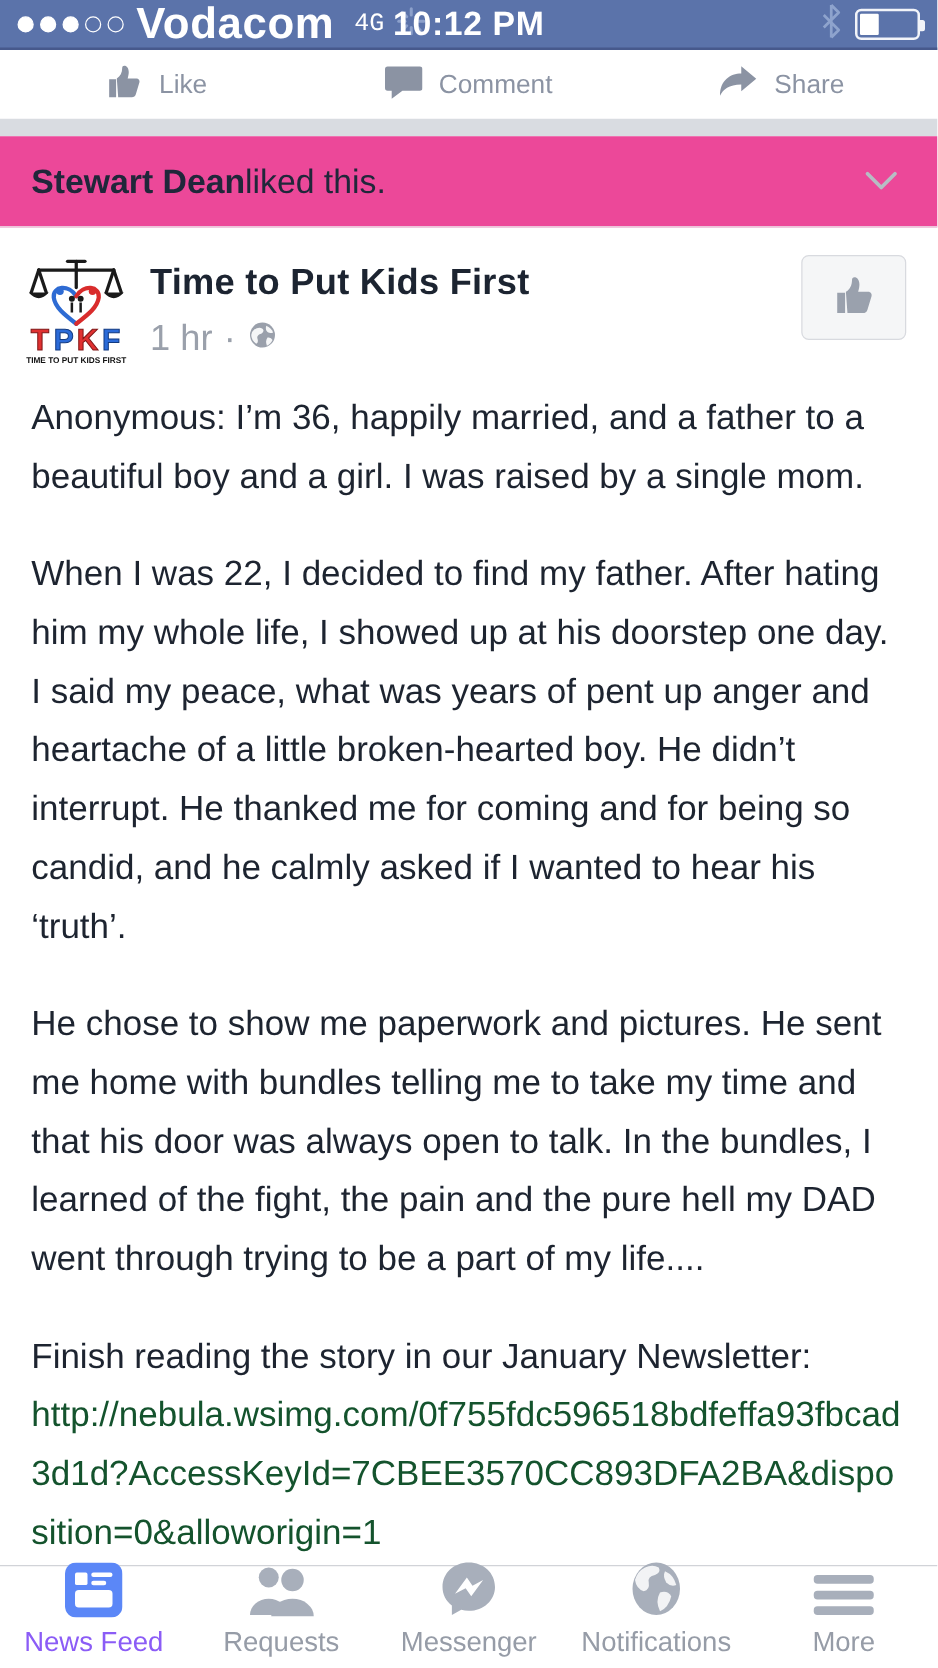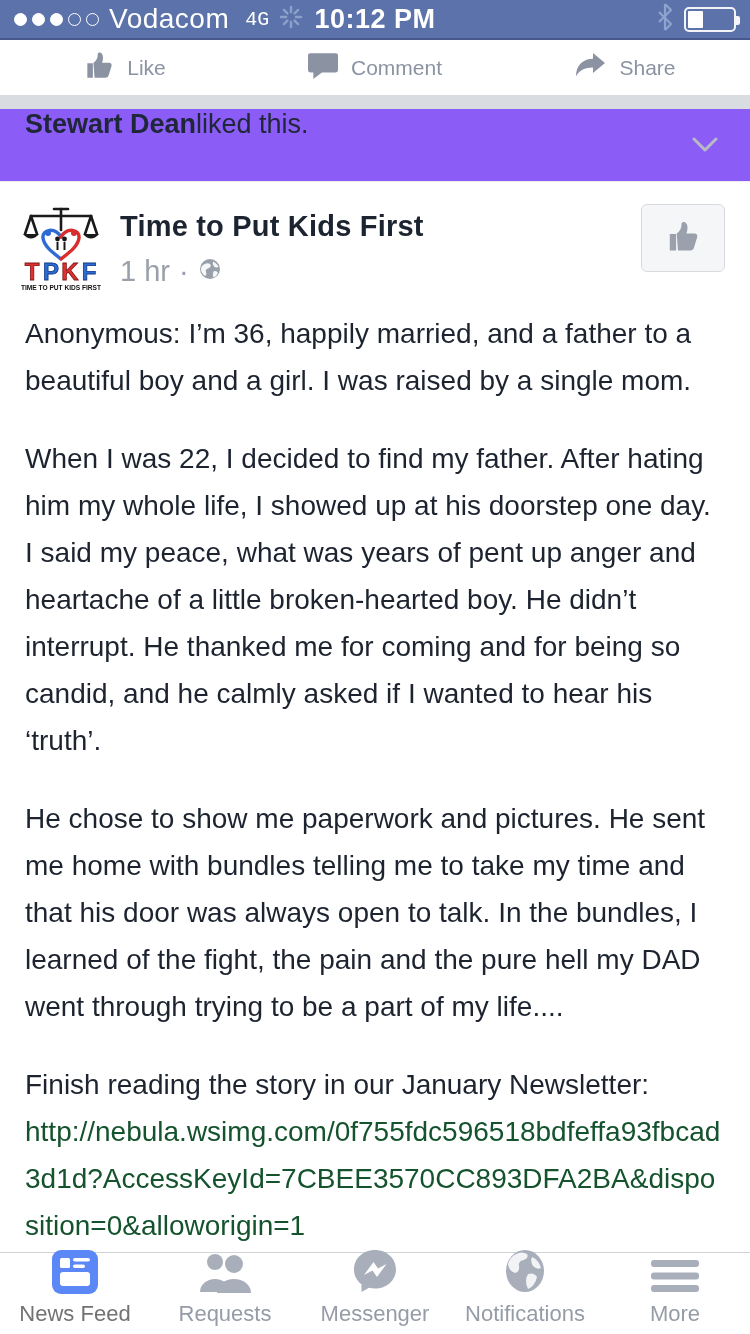--- a/index.html
+++ b/index.html
@@ -18,21 +18,21 @@
     border-bottom: 2px solid #47598c;
     display: flex;
     align-items: center;
     padding: 0 14px;
     color: #ffffff;
     position: relative;
   }
   .signal-dots { display: flex; align-items: center; gap: 5px; margin-right: 10px; }
   .signal-dots .dot { width: 13px; height: 13px; border-radius: 50%; border: 1.5px solid #ffffff; }
   .signal-dots .dot.filled { background: #ffffff; }
-  .carrier { font-size: 28px; font-weight: 400; margin-right: 16px; letter-spacing: 0.5px; }
+  .carrier { font-size: 35px; font-weight: 700; margin-right: 16px; letter-spacing: 0.5px; }
   .network { font-size: 20px; margin-right: 10px; font-family: Liberation Mono, monospace; }
   .spinner-icon { opacity: 0.75; }
   .status-time {
     position: absolute; left: 0; right: 0; text-align: center;
     font-size: 27px; font-weight: 700; letter-spacing: 0.5px;
     pointer-events: none;
   }
   .status-right { margin-left: auto; display: flex; align-items: center; gap: 10px; z-index: 1; }
   .battery {
     width: 52px; height: 25px; border: 2px solid #f2f4f9; border-radius: 5px;
@@ -59,23 +59,23 @@
     font-size: 21px;
     cursor: pointer;
   }
   .action-group svg { flex: none; }
 
   .gray-band { height: 14px; background: #d9dce1; }
 
   
   .liked-row {
     height: 73px;
-    display: flex; 
+    display: flex; align-items: center;
     padding: 0 25px;
-    background: #8b5cf6;
+    background: #ec4899;
     border-bottom: 1px solid #ebedf0;
     font-size: 27px;
     color: #20273a;
   }
   .liked-name { font-weight: 700; }
   .chevron-btn { margin-left: auto; display: flex; align-items: center; cursor: pointer; padding: 6px; }
 
   
   .post-header {
     display: flex;
@@ -143,21 +143,21 @@
     flex: 1;
     display: flex; flex-direction: column;
     align-items: center; justify-content: flex-end;
     padding-bottom: 7px;
     gap: 7px;
     font-size: 22px;
     color: #969ca7;
     cursor: pointer;
   }
   .tab .tab-icon { height: 46px; display: flex; align-items: flex-end; justify-content: center; }
-  .tab.active { color: #737373; text-align: center; }
+  .tab.active { color: #8b5cf6; text-align: center; }
 </style>
 </head>
 <body>
 
 <div class="status-bar">
   <div class="signal-dots">
     <span class="dot filled"></span>
       <span class="dot filled"></span>
       <span class="dot filled"></span>
       <span class="dot"></span>

